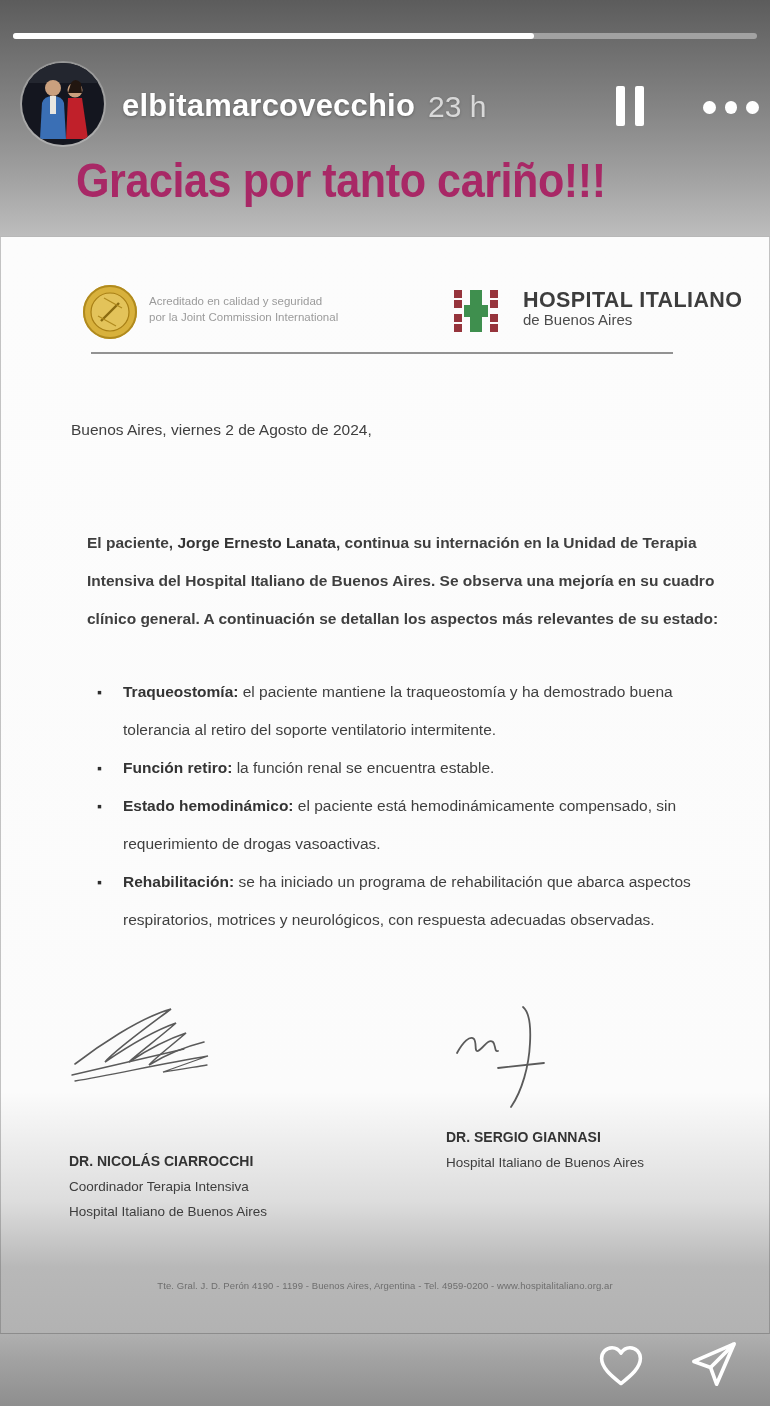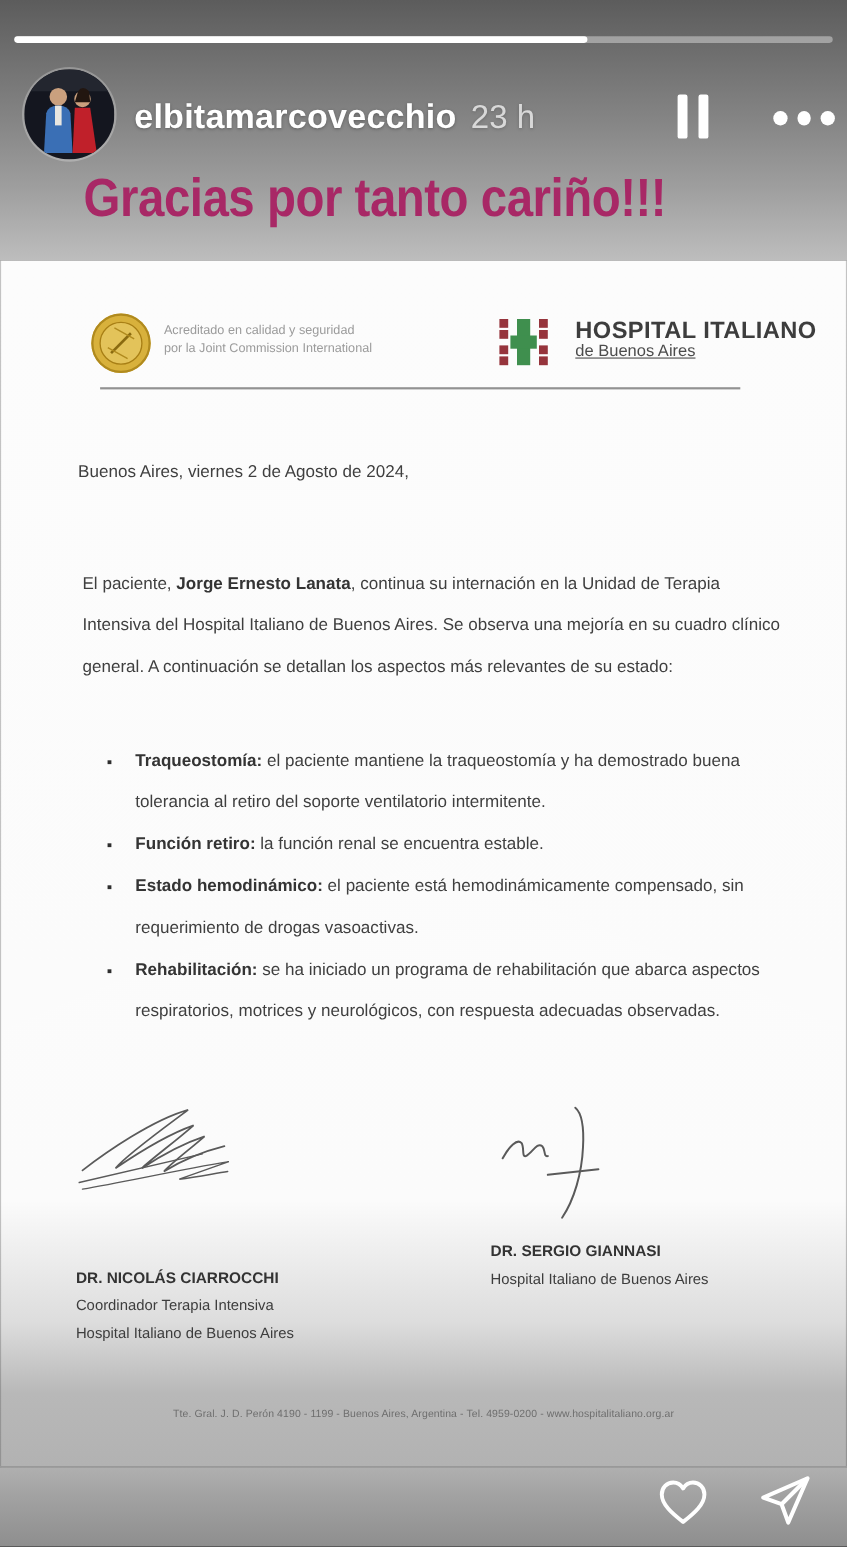--- a/index.html
+++ b/index.html
@@ -30,24 +30,24 @@
     color:var(--headline,#a82866);transform:scaleX(.88);transform-origin:left center;letter-spacing:-.5px;white-space:nowrap;}
   
   .document{position:absolute;top:237px;left:0;width:768px;height:1096px;
     border-left:1px solid rgba(90,90,90,.35);border-right:1px solid rgba(90,90,90,.35);
     border-bottom:1px solid #8c8c8c;
     background:linear-gradient(180deg,#fcfcfc 0%,#fbfbfb 78%,#dddddd 88%,#b8b8b8 94%,#b2b2b2 100%);}
   .seal{position:absolute;top:46px;left:80px;}
   .accreditation{position:absolute;top:56px;left:148px;font-size:11.5px;line-height:16px;color:#9b9b9b;}
   .logo{position:absolute;top:52px;left:452px;display:flex;gap:24px;}
   .logo-text .logo-title{font-size:21.5px;font-weight:700;color:#3d3d3d;letter-spacing:.4px;line-height:22px;}
-  .logo-text .logo-sub{font-size:15px;color:#4c4c4c;line-height:18px;text-decoration:underline;}
+  .logo-text .logo-sub{font-size:15px;color:#4c4c4c;line-height:18px;}
   .letter-rule{position:absolute;top:115px;left:90px;width:582px;height:2px;background:#929292;}
   .date-line{position:absolute;top:184px;left:70px;font-size:15.5px;color:#3f3f3f;}
-  .intro{position:absolute;top:271px;left:70px;width:642px;font-size:15.5px;line-height:38px;color:#3f3f3f;margin:4px;}
+  .intro{position:absolute;top:271px;left:70px;width:642px;font-size:15.5px;line-height:38px;color:#3f3f3f;margin:16px;font-weight:bold;}
   .intro strong,.bullets strong{color:#343434;}
   .bullets{position:absolute;top:436px;left:96px;width:616px;margin:0;padding:0;list-style:none;
     font-size:15.5px;line-height:38px;color:#3f3f3f;}
   .bullets li{position:relative;padding-left:26px;}
   .bullets li::before{content:"▪";position:absolute;left:0;top:0;font-size:14px;color:#2e2e2e;}
   .sig{position:absolute;}
   .sig-left{top:765px;left:66px;}
   .sig-right{top:766px;left:448px;}
   .signer{position:absolute;top:888px;font-size:13.5px;line-height:25px;color:#3d3d3d;}
   .signer .signer-name{font-weight:700;font-size:14px;color:#333;}

